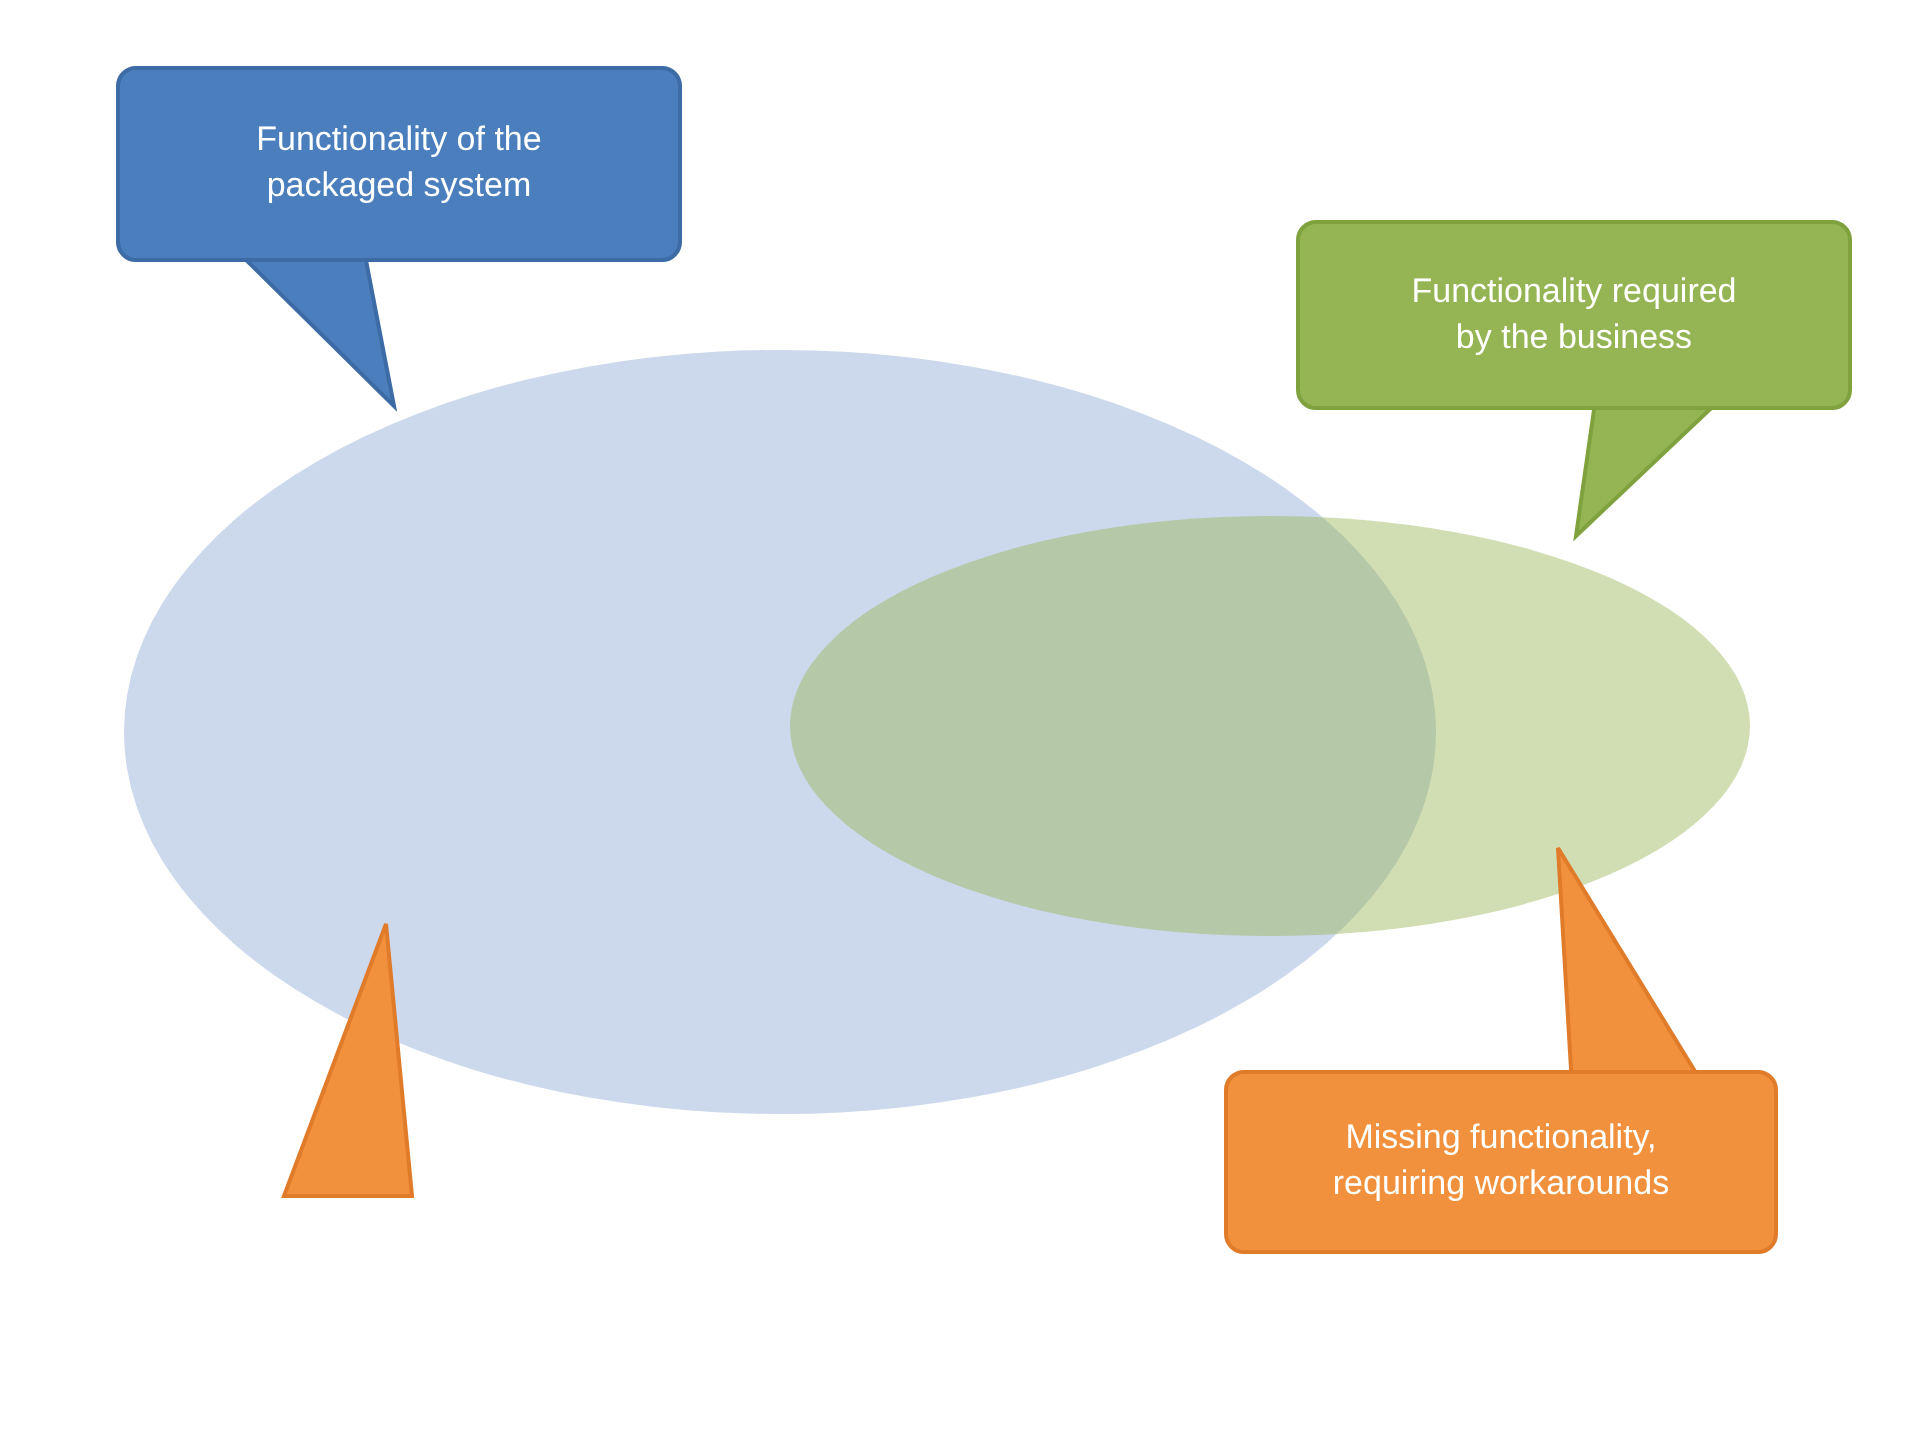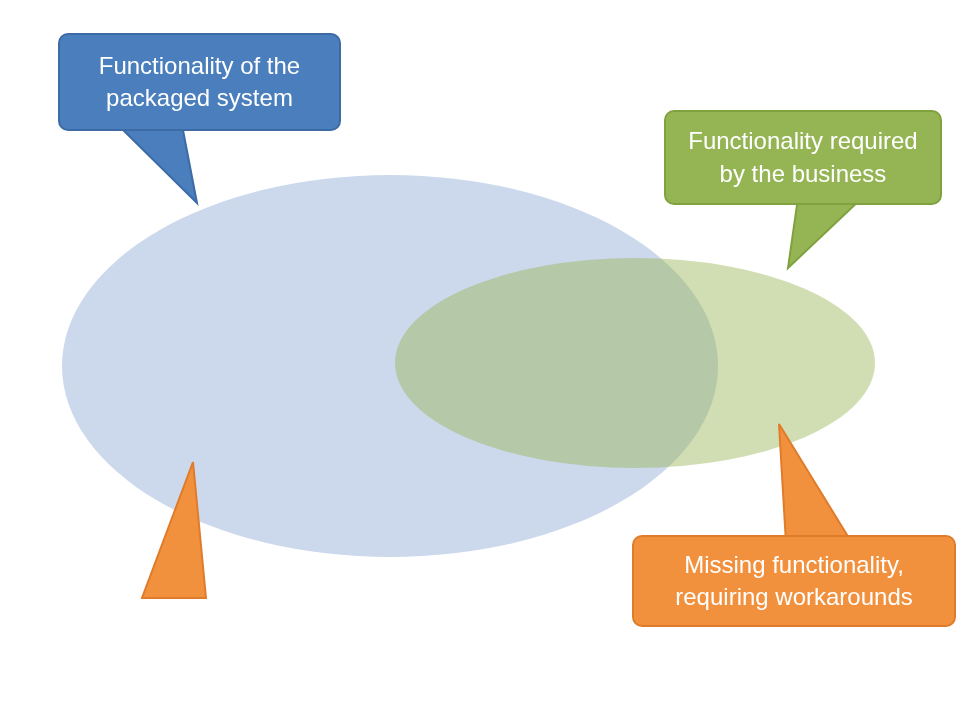--- a/index.html
+++ b/index.html
@@ -19,31 +19,31 @@
   }
   .callout {
     position: absolute;
     z-index: 2;
     border: 2px solid transparent;
     border-radius: 10px;
     display: flex;
     align-items: center;
     justify-content: center;
     text-align: center;
-    font-size: 24px;
+    font-size: 17px;
     line-height: 1.35;
     padding: 8px 14px;
   }
   .callout-text {
     white-space: pre-line;
   }
   #callout-packaged  { left: 58px;  top: 33px;  width: 283px; height: 98px; }
   #callout-required  { left: 648px; top: 110px; width: 278px; height: 95px; }
   #callout-complexity{ left: 95px;  top: 590px; width: 202px; height: 92px; }
-  #callout-missing   { left: 632px; top: 535px; width: 324px; height: 92px; }
+  #callout-missing   { left: 612px; top: 535px; width: 277px; height: 92px; }
 </style>
 </head>
 <body>
 
 <div class="canvas">
 
   <svg class="venn-svg" width="960" height="720" viewBox="0 0 960 720">
 
     <ellipse cx="390" cy="366" rx="328" ry="191" fill="#ccd9ec" fill-opacity="1"></ellipse>
 
@@ -56,21 +56,21 @@
     <polygon points="142,598 206,598 193,462" stroke-width="2" fill="#f2913d" stroke="#e07b2a"></polygon>
 
     <polygon points="786,543 852,543 779,424" stroke-width="2" fill="#f2913d" stroke="#e07b2a"></polygon>
   </svg>
 
   <div class="callout" id="callout-packaged" style="background-color: rgb(74, 126, 188); border-color: rgb(61, 107, 165); color: rgb(255, 255, 255);">
     <span class="callout-text">Functionality of the
 packaged system</span>
   </div>
 
-  <div class="callout" id="callout-required" style="background-color: rgb(149, 181, 84); border-color: rgb(127, 162, 62); color: rgb(255, 255, 255); margin-left: 16px;">
+  <div class="callout" id="callout-required" style="background-color: rgb(149, 181, 84); border-color: rgb(127, 162, 62); color: rgb(255, 255, 255);">
     <span class="callout-text">Functionality required
 by the business</span>
   </div>
 
 
   <div class="callout" id="callout-missing" style="background-color: rgb(242, 145, 61); border-color: rgb(224, 123, 42); color: rgb(255, 255, 255);">
     <span class="callout-text">Missing functionality,
 requiring workarounds</span>
   </div>
 

